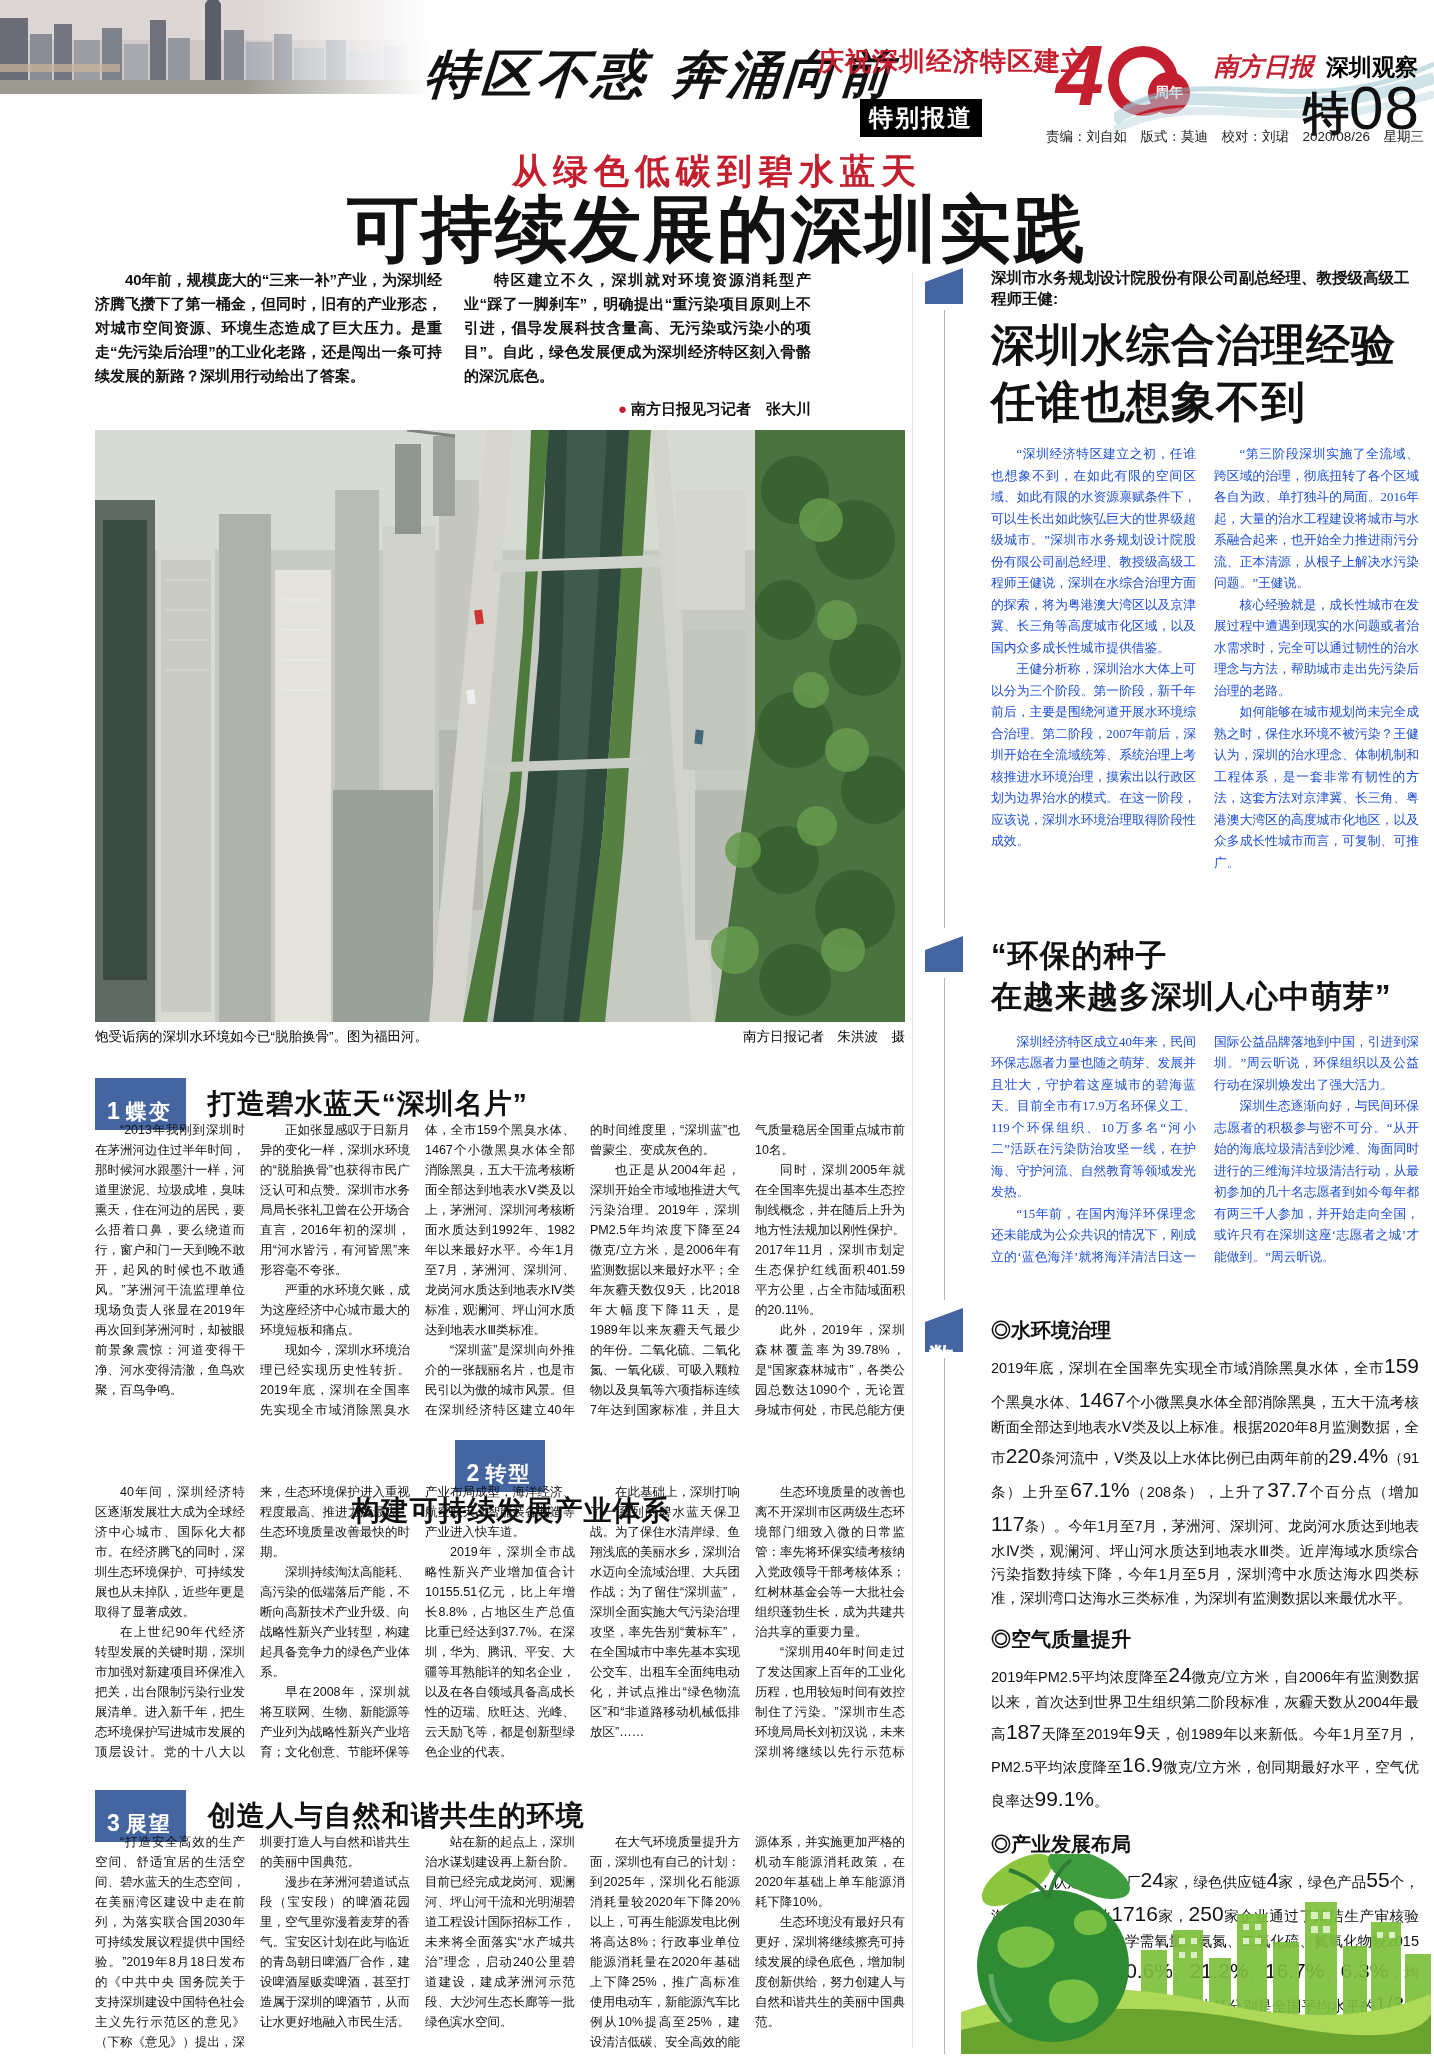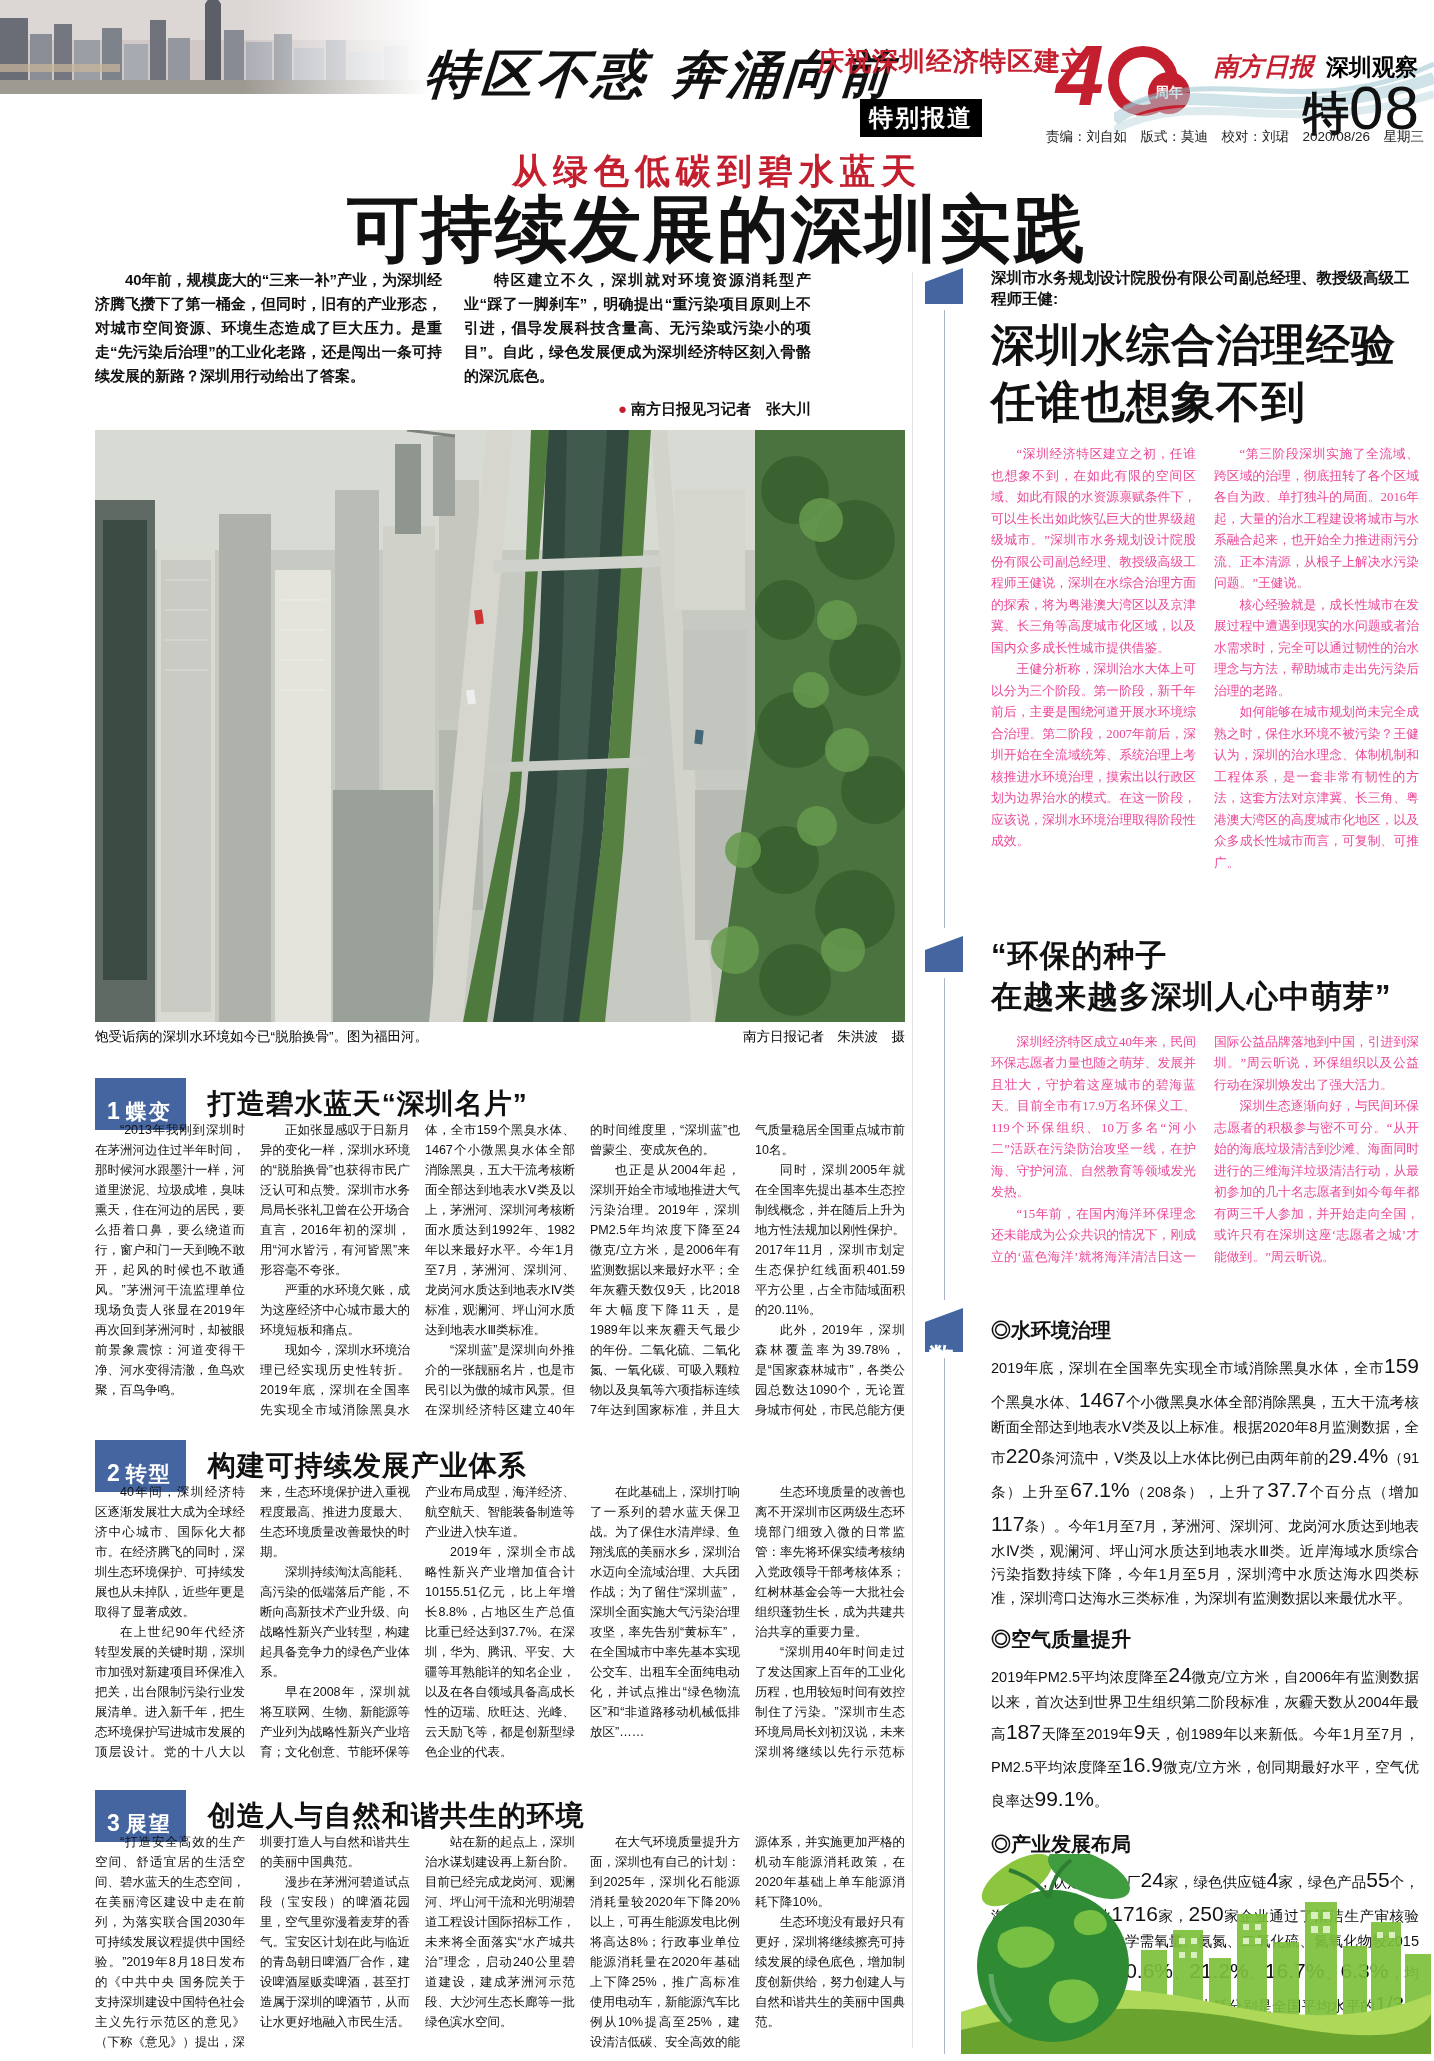--- a/index.html
+++ b/index.html
@@ -59,38 +59,38 @@
   
   .sec-head{position:absolute;left:0;width:810px;display:flex;align-items:center;}
   .sec-badge{background:#44659f;color:#fff;padding:20px 14px 4px 12px;font-weight:700;white-space:nowrap;}
   .sec-badge .no{font-size:23px;margin-right:6px;}
   .sec-badge .tag{font-size:21px;letter-spacing:2px;}
   .sec-title{font-size:28px;font-weight:900;margin-left:22px;letter-spacing:1px;}
   .sec-body{position:absolute;left:0;width:810px;column-count:5;column-gap:15px;column-fill:auto;
       font-size:12.5px;line-height:1.6;text-align:justify;overflow:hidden;}
   .sec-body p{margin:0;text-indent:2em;}
   .s1-head{top:810px;} .s1-body{top:852px;height:306px;}
-  .s2-head{top:1172px;} .s2-body{top:1214px;height:296px;}
+  .s2-head{top:1172px;flex-direction:column;} .s2-body{top:1214px;height:296px;}
   .s3-head{top:1522px;} .s3-body{top:1564px;height:220px;}
 
   
   .panel{position:absolute;left:0;width:498px;display:flex;}
   .rail{width:46px;flex:0 0 46px;display:flex;flex-direction:column;align-items:center;}
   .rail-badge{background:#44659f;color:#fff;writing-mode:vertical-rl;text-orientation:upright;
       font-size:25px;font-weight:700;padding:16px 4px 12px 4px;width:38px;box-sizing:border-box;
       text-align:center;clip-path:polygon(0 14px,100% 0,100% 100%,0 100%);letter-spacing:4px;}
   .rail-line{width:1px;background:#aab4c6;flex:1;margin-top:6px;}
   .panel-content{flex:1;padding-left:24px;}
 
   .vp{top:0;height:660px;}
   .vp-overline{font-size:15.5px;font-weight:700;margin:0 0 6px;}
   .vp-title{font-size:44px;font-weight:900;line-height:1.3;letter-spacing:1px;}
   .serif-body{margin-top:14px;column-count:2;column-gap:18px;column-fill:auto;
       font-family:"Liberation Serif",serif;font-size:12.8px;line-height:1.68;text-align:justify;
-      color:#ec4899;overflow:hidden;}
+      color:#1d4ed8;overflow:hidden;}
   .serif-body p{margin:0;text-indent:2em;}
   .vp .serif-body{height:448px;}
 
   .ext{top:668px;height:364px;}
   .ext-title{font-size:31px;font-weight:900;line-height:1.32;letter-spacing:1px;}
   .ext .serif-body{height:252px;}
 
   .stats{top:1040px;height:746px;}
   .stats .panel-content{position:relative;}
   .stat-head{font-size:20px;font-weight:700;margin:16px 0 5px;}

